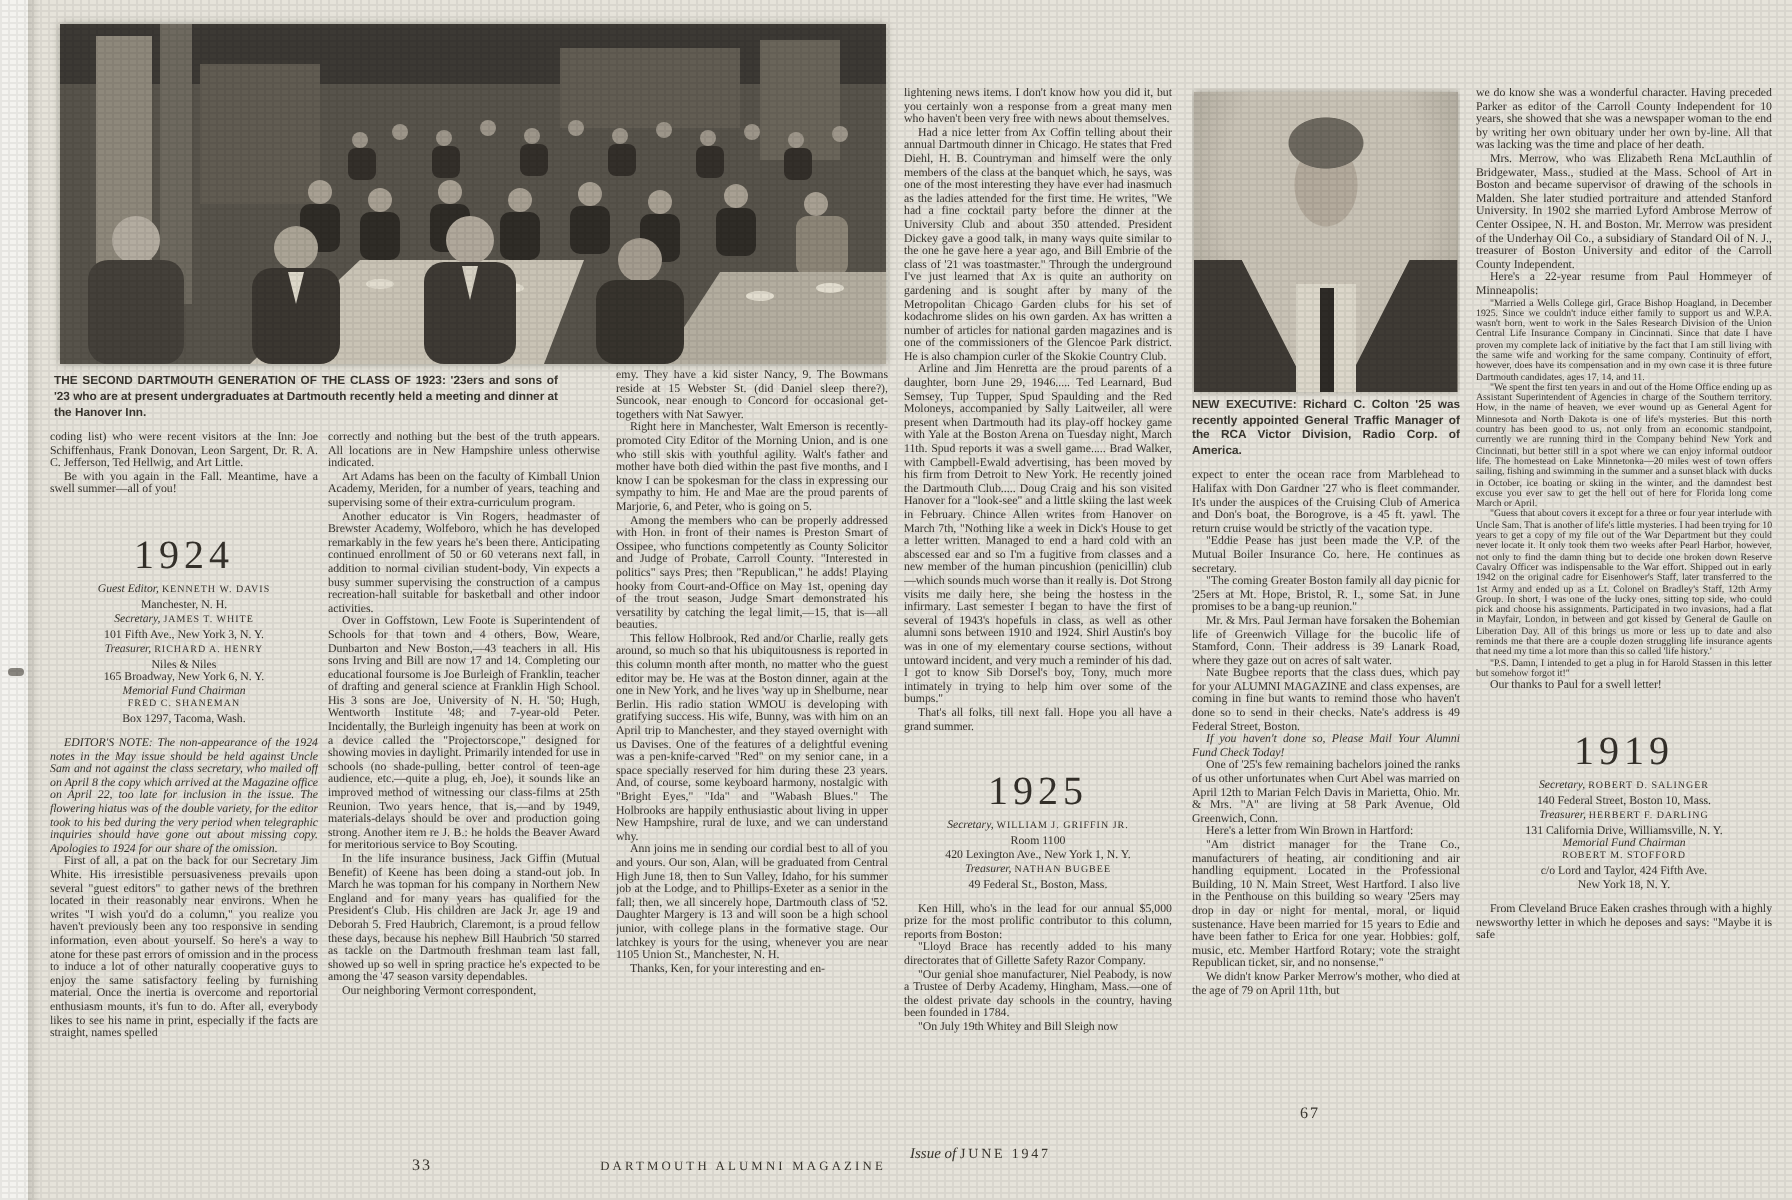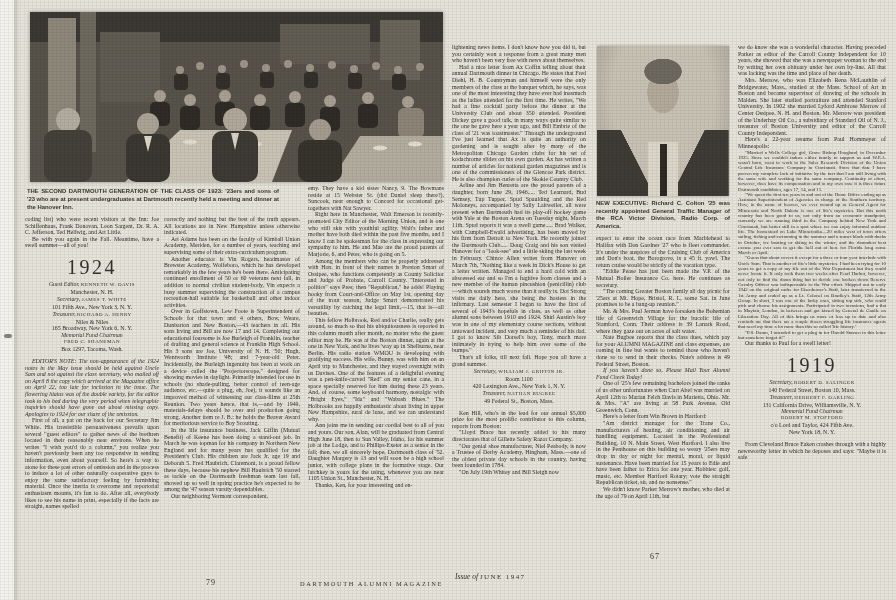--- a/index.html
+++ b/index.html
@@ -37,21 +37,21 @@
   #l-col1{left:25px;top:216px;width:134px;height:356px;}
   #l-col2{left:164px;top:216px;width:136px;height:356px;}
   #l-col3{left:308px;top:185px;width:136px;height:387px;}
   #r-col1{left:452px;top:44px;width:134px;height:527px;}
   #r-col2{left:596px;top:44px;width:134px;height:527px;}
   #r-col3{left:738px;top:44px;width:148px;height:527px;}
   .para{font-size:5.9px;line-height:6.6px;text-align:justify;text-indent:7px;margin:0;}
   .para.ni{text-indent:0;}
   .para.ital{font-style:italic;}
   .para.small{font-size:4.9px;line-height:5.3px;}
-  .year{font-size:20px;line-height:22px;letter-spacing:2.5px;text-align:center;margin:7px 0 3px;}
+  .year{font-size:20px;line-height:22px;letter-spacing:2.5px;text-align:center;margin:18px 0 3px;}
   .officers{text-align:center;margin:1px 0 5px;}
   .ol-r{font-size:5.6px;line-height:6.9px;}
   .ol-r .role{font-style:italic;font-size:5.8px;}
   .ol-r .oname{font-size:5px;letter-spacing:.5px;}
   .ol-a{font-size:5.9px;line-height:6.9px;}
   .ol-i{font-style:italic;font-size:5.8px;line-height:6.9px;}
   .ol-n{font-size:5px;letter-spacing:.5px;line-height:6.9px;}
   
   .pagenum{position:absolute;font-size:8px;letter-spacing:1px;color:#3a362f;}
   #pn-66{left:206px;top:578px;}
@@ -184,20 +184,21 @@
       <p class="para">This fellow Holbrook, Red and/or Charlie, really gets around, so much so that his ubiquitousness is reported in this column month after month, no matter who the guest editor may be. He was at the Boston dinner, again at the one in New York, and he lives 'way up in Shelburne, near Berlin. His radio station WMOU is developing with gratifying success. His wife, Bunny, was with him on an April trip to Manchester, and they stayed overnight with us Davises. One of the features of a delightful evening was a pen-knife-carved "Red" on my senior cane, in a space specially reserved for him during these 23 years. And, of course, some keyboard harmony, nostalgic with "Bright Eyes," "Ida" and "Wabash Blues." The Holbrooks are happily enthusiastic about living in upper New Hampshire, rural de luxe, and we can understand why.</p>
       <p class="para">Ann joins me in sending our cordial best to all of you and yours. Our son, Alan, will be graduated from Central High June 18, then to Sun Valley, Idaho, for his summer job at the Lodge, and to Phillips-Exeter as a senior in the fall; then, we all sincerely hope, Dartmouth class of '52. Daughter Margery is 13 and will soon be a high school junior, with college plans in the formative stage. Our latchkey is yours for the using, whenever you are near 1105 Union St., Manchester, N. H.</p>
       <p class="para">Thanks, Ken, for your interesting and en-</p>
     </div>
 
   <div class="col" id="r-col1">
       <p class="para ni">lightening news items. I don't know how you did it, but you certainly won a response from a great many men who haven't been very free with news about themselves.</p>
       <p class="para">Had a nice letter from Ax Coffin telling about their annual Dartmouth dinner in Chicago. He states that Fred Diehl, H. B. Countryman and himself were the only members of the class at the banquet which, he says, was one of the most interesting they have ever had inasmuch as the ladies attended for the first time. He writes, "We had a fine cocktail party before the dinner at the University Club and about 350 attended. President Dickey gave a good talk, in many ways quite similar to the one he gave here a year ago, and Bill Embrie of the class of '21 was toastmaster." Through the underground I've just learned that Ax is quite an authority on gardening and is sought after by many of the Metropolitan Chicago Garden clubs for his set of kodachrome slides on his own garden. Ax has written a number of articles for national garden magazines and is one of the commissioners of the Glencoe Park district. He is also champion curler of the Skokie Country Club.</p>
       <p class="para">Arline and Jim Henretta are the proud parents of a daughter, born June 29, 1946..... Ted Learnard, Bud Semsey, Tup Tupper, Spud Spaulding and the Red Moloneys, accompanied by Sally Laitweiler, all were present when Dartmouth had its play-off hockey game with Yale at the Boston Arena on Tuesday night, March 11th. Spud reports it was a swell game..... Brad Walker, with Campbell-Ewald advertising, has been moved by his firm from Detroit to New York. He recently joined the Dartmouth Club..... Doug Craig and his son visited Hanover for a "look-see" and a little skiing the last week in February. Chince Allen writes from Hanover on March 7th, "Nothing like a week in Dick's House to get a letter written. Managed to end a hard cold with an abscessed ear and so I'm a fugitive from classes and a new member of the human pincushion (penicillin) club—which sounds much worse than it really is. Dot Strong visits me daily here, she being the hostess in the infirmary. Last semester I began to have the first of several of 1943's hopefuls in class, as well as other alumni sons between 1910 and 1924. Shirl Austin's boy was in one of my elementary course sections, without untoward incident, and very much a reminder of his dad. I got to know Sib Dorsel's boy, Tony, much more intimately in trying to help him over some of the bumps."</p>
       <p class="para">That's all folks, till next fall. Hope you all have a grand summer.</p>
+      <div class="year">1925</div>
       <div class="officers">
         <div class="ol-r"><span class="role">Secretary, </span><span class="oname">WILLIAM J. GRIFFIN JR.</span></div>
         <div class="ol-a">Room 1100</div>
         <div class="ol-a">420 Lexington Ave., New York 1, N. Y.</div>
         <div class="ol-r"><span class="role">Treasurer, </span><span class="oname">NATHAN BUGBEE</span></div>
         <div class="ol-a">49 Federal St., Boston, Mass.</div>
       </div>
       <p class="para">Ken Hill, who's in the lead for our annual $5,000 prize for the most prolific contributor to this column, reports from Boston:</p>
       <p class="para">"Lloyd Brace has recently added to his many directorates that of Gillette Safety Razor Company.</p>
       <p class="para">"Our genial shoe manufacturer, Niel Peabody, is now a Trustee of Derby Academy, Hingham, Mass.—one of the oldest private day schools in the country, having been founded in 1784.</p>
@@ -233,21 +234,21 @@
         <div class="ol-r"><span class="role">Treasurer, </span><span class="oname">HERBERT F. DARLING</span></div>
         <div class="ol-a">131 California Drive, Williamsville, N. Y.</div>
         <div class="ol-i">Memorial Fund Chairman</div>
         <div class="ol-n">ROBERT M. STOFFORD</div>
         <div class="ol-a">c/o Lord and Taylor, 424 Fifth Ave.</div>
         <div class="ol-a">New York 18, N. Y.</div>
       </div>
       <p class="para">From Cleveland Bruce Eaken crashes through with a highly newsworthy letter in which he deposes and says: "Maybe it is safe</p>
     </div>
 
-  <div class="pagenum" id="pn-66">79</div>
+  <div class="pagenum" id="pn-66">33</div>
   <div id="run-title">DARTMOUTH ALUMNI MAGAZINE</div>
   <div id="issue-line">
     <span class="it">Issue of</span>
     <span class="caps">JUNE 1947</span>
   </div>
   <div class="pagenum" id="pn-67">67</div>
 
   <div class="grain"></div>
 </div>
 

